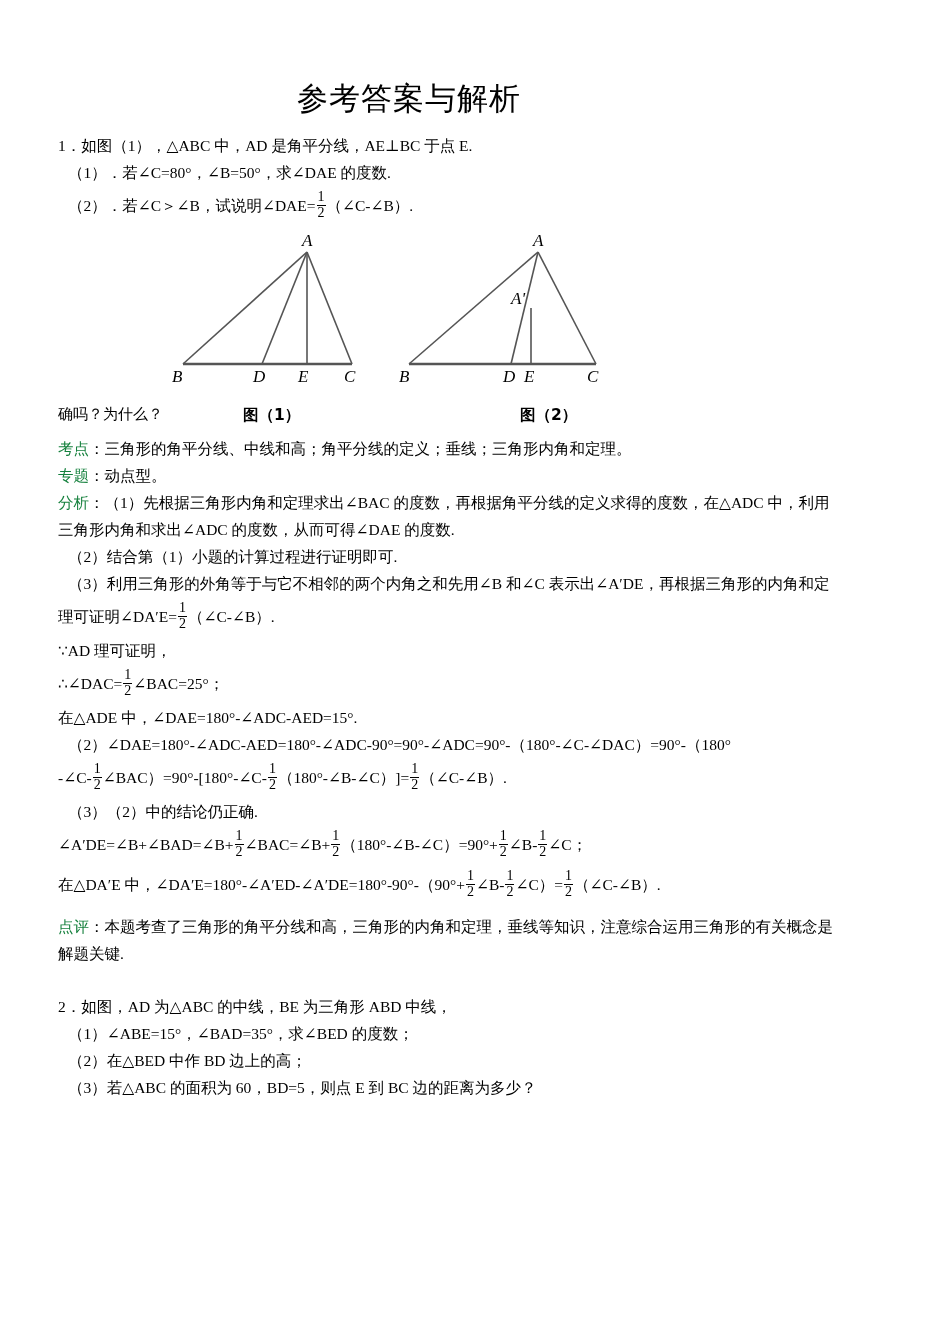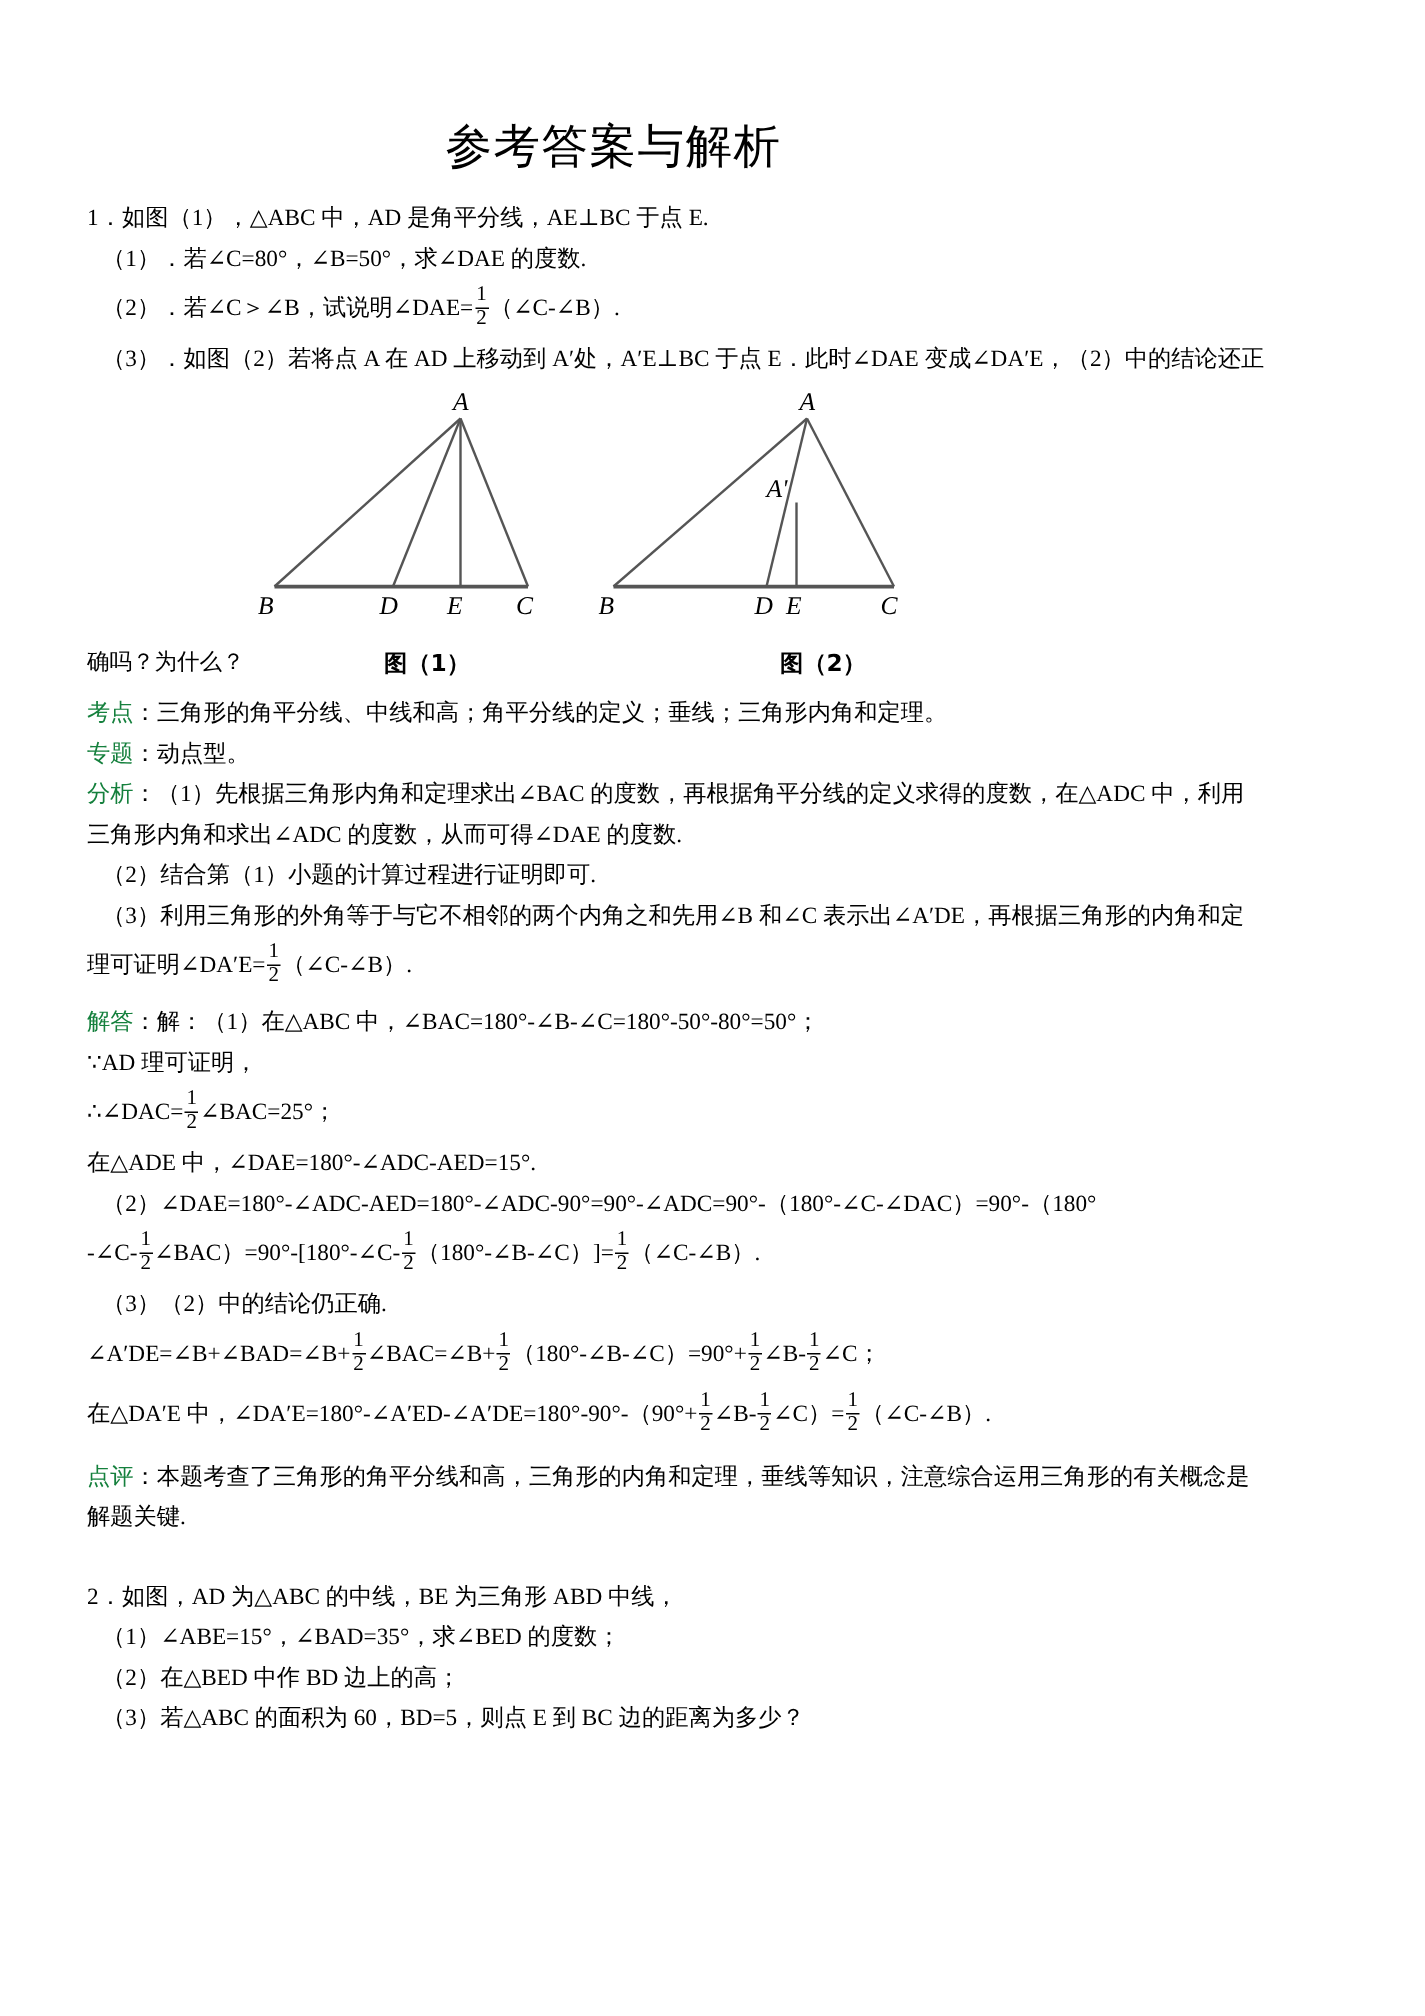--- a/index.html
+++ b/index.html
@@ -75,21 +75,21 @@
   .figcaption-row {
     position: relative;
     height: 24px;
   }
   .figcap {
     position: absolute;
     font-size: 15.5px;
     font-weight: bold;
     font-family: "DejaVu Sans", "Liberation Sans", sans-serif;
   }
-  .cap1 { left: 256px; text-align: center; }
+  .cap1 { left: 243px; text-align: center; }
   .cap2 { left: 505px; margin-left: 15px; }
   .confirm-txt {
     position: absolute;
     left: 58px;
     font-size: 15px;
   }
   .spacer-md { height: 26px; }
   svg text {
     font-family: "Liberation Serif", "DejaVu Serif", serif;
     font-style: italic;
@@ -107,21 +107,20 @@
   <div class="body-block">
 
     <p class="ln">1．如图（1），△ABC 中，AD 是角平分线，AE⊥BC 于点 E.</p>
 
     <p class="ln indent">（1）．若∠C=80°，∠B=50°，求∠DAE 的度数.</p>
 
     <p class="ln indent tall">
       <span>（2）．若∠C＞∠B，试说明∠DAE=</span><span class="frac"><span class="num">1</span><span class="den">2</span></span><span>（∠C‑∠B）.</span>
     </p>
 
-    <p class="ln indent">（3）．如图（2）若将点 A 在 AD 上移动到 A′处，A′E⊥BC 于点 E．此时∠DAE 变成∠DA′E，（2）中的结论还正</p>
   </div>
 
   <div class="figures">
 
     <div class="fig fig1">
       <svg width="230" height="160" viewBox="0 0 230 160">
 
         <line x1="33" y1="134" x2="202" y2="134" stroke="#555" stroke-width="2.5"></line>
 
         <line x1="157" y1="22" x2="33" y2="134" stroke="#555" stroke-width="1.6"></line>
@@ -182,23 +181,20 @@
     <p class="ln">
       <span class="lbl-blue">分析</span><span>：（1）先根据三角形内角和定理求出∠BAC 的度数，再根据角平分线的定义求得的度数，在△ADC 中，利用</span>
     </p>
     <p class="ln">三角形内角和求出∠ADC 的度数，从而可得∠DAE 的度数.</p>
     <p class="ln indent">（2）结合第（1）小题的计算过程进行证明即可.</p>
     <p class="ln indent">（3）利用三角形的外角等于与它不相邻的两个内角之和先用∠B 和∠C 表示出∠A′DE，再根据三角形的内角和定</p>
     <p class="ln tall">
       <span>理可证明∠DA′E=</span><span class="frac"><span class="num">1</span><span class="den">2</span></span><span>（∠C‑∠B）.</span>
     </p>
 
-    <p class="ln" style="margin-top:4px">
-      <span class="lbl-blue">解答</span><span>：解：（1）在△ABC 中，∠BAC=180°‑∠B‑∠C=180°‑50°‑80°=50°；</span>
-    </p>
     <p class="ln">∵AD 理可证明，</p>
     <p class="ln tall">
       <span>∴∠DAC=</span><span class="frac"><span class="num">1</span><span class="den">2</span></span><span>∠BAC=25°；</span>
     </p>
     <p class="ln">在△ADE 中，∠DAE=180°‑∠ADC‑AED=15°.</p>
     <p class="ln indent">（2）∠DAE=180°‑∠ADC‑AED=180°‑∠ADC‑90°=90°‑∠ADC=90°‑（180°‑∠C‑∠DAC）=90°‑（180°</p>
     <p class="ln tall">
       <span>‑∠C‑</span><span class="frac"><span class="num">1</span><span class="den">2</span></span><span>∠BAC）=90°‑[180°‑∠C‑</span><span class="frac"><span class="num">1</span><span class="den">2</span></span><span>（180°‑∠B‑∠C）]=</span><span class="frac"><span class="num">1</span><span class="den">2</span></span><span>（∠C‑∠B）.</span>
     </p>
     <p class="ln indent">（3）（2）中的结论仍正确.</p>

